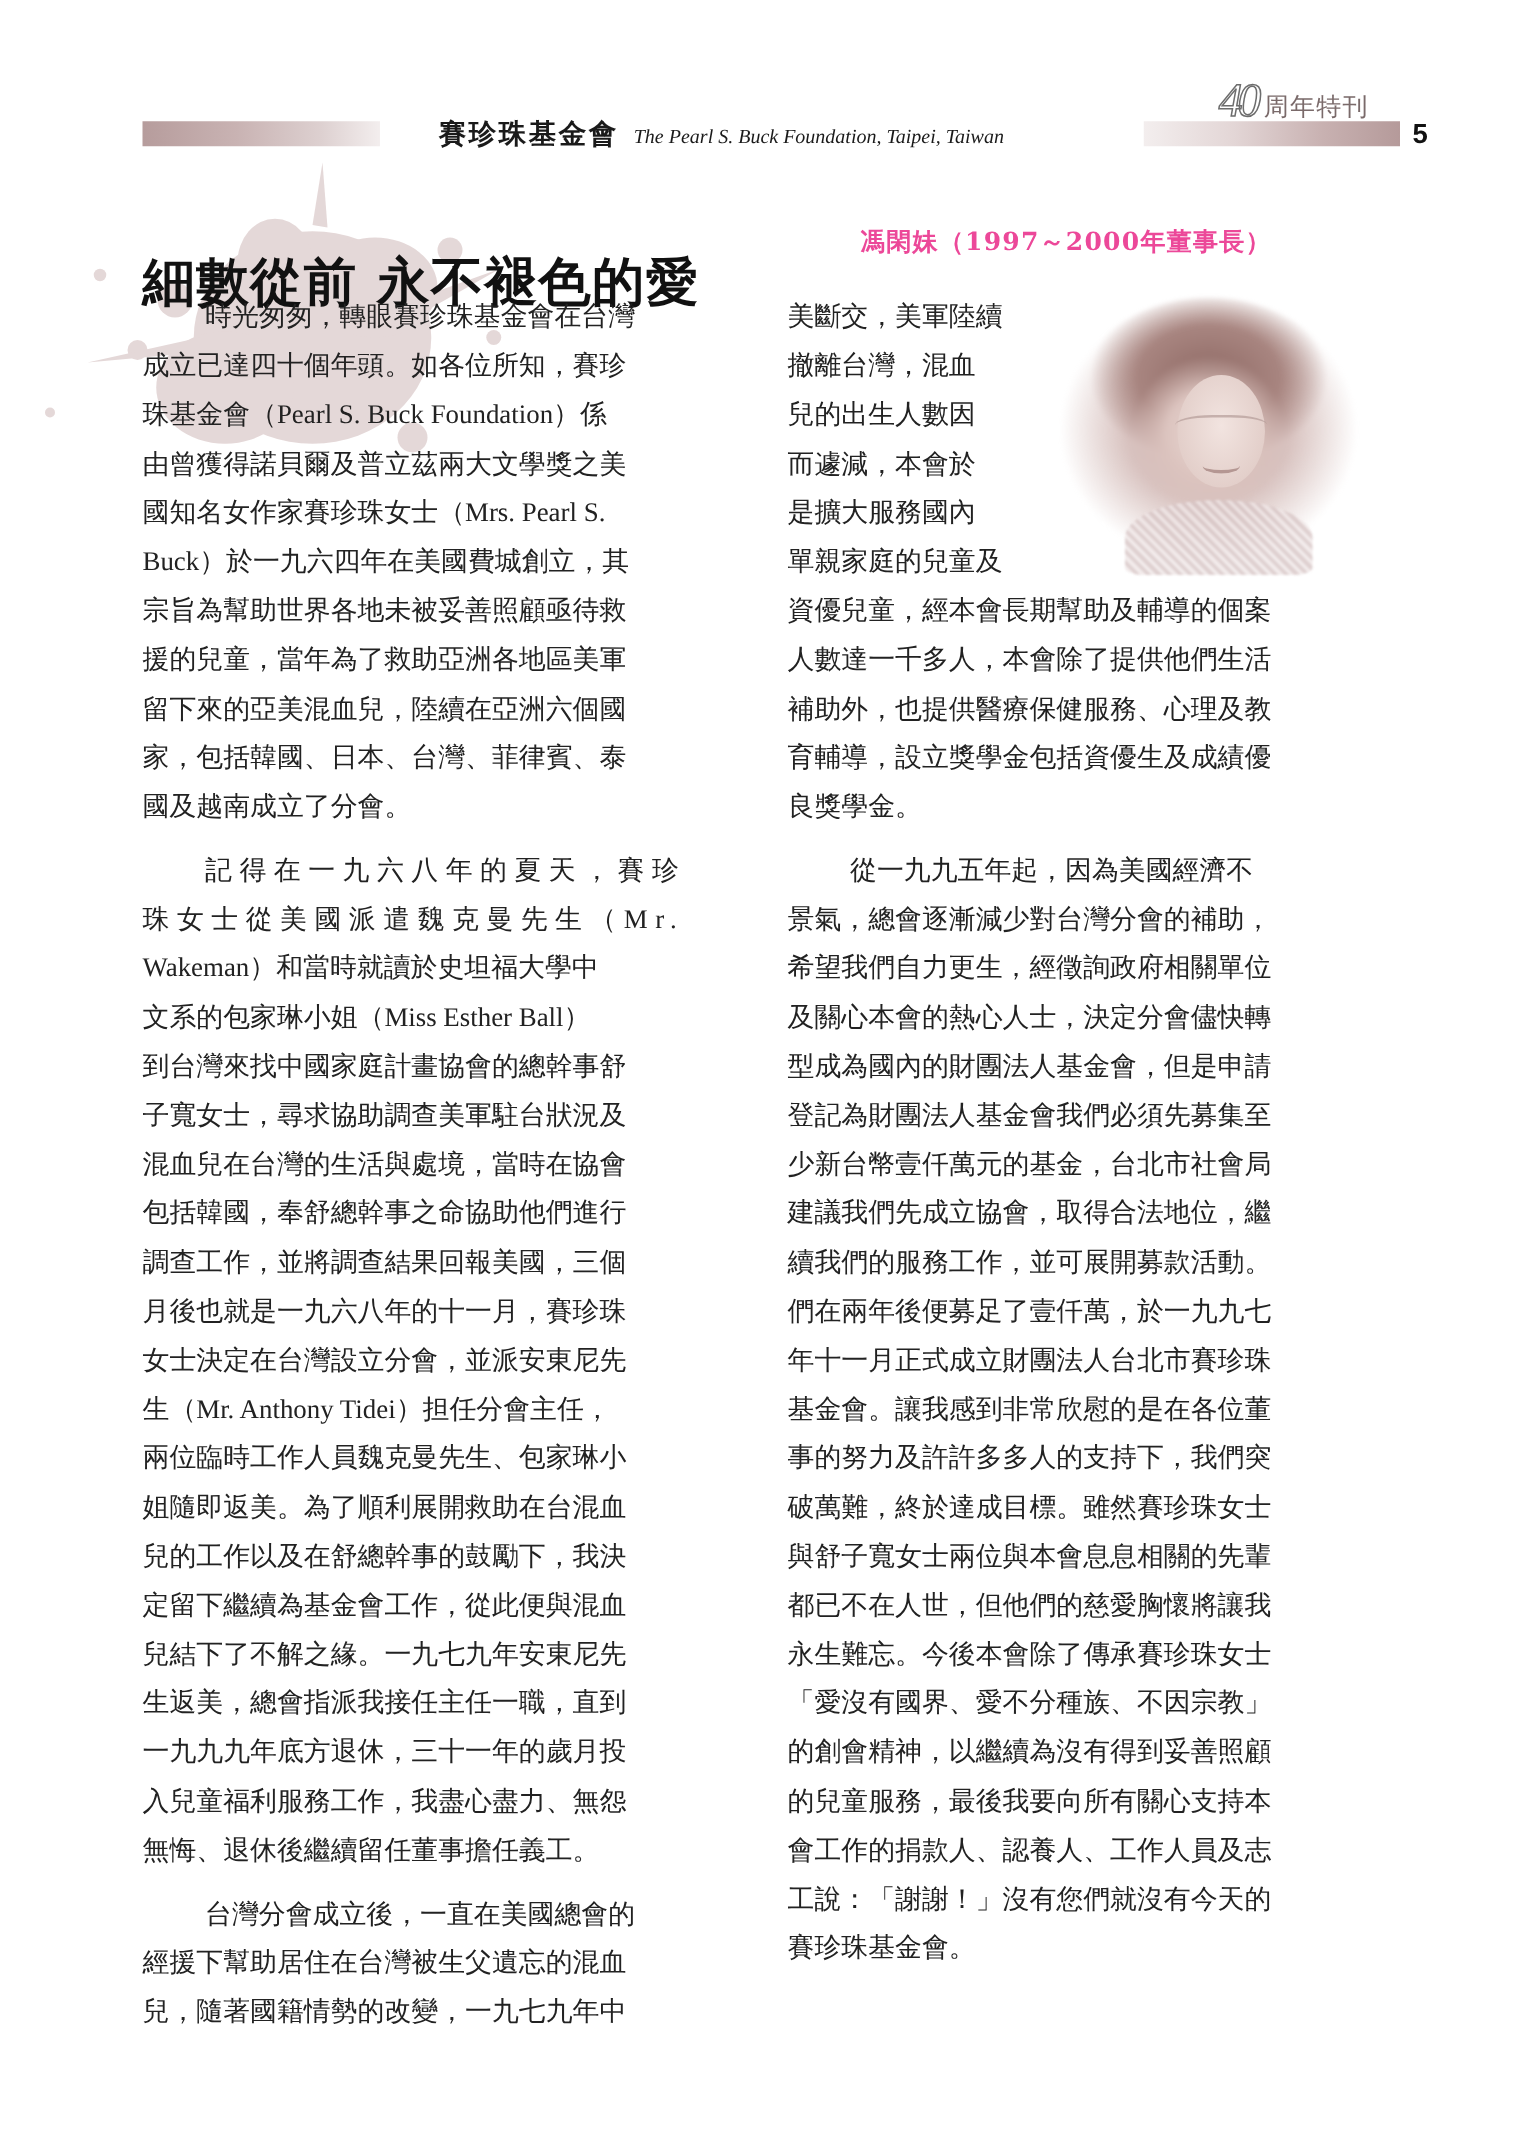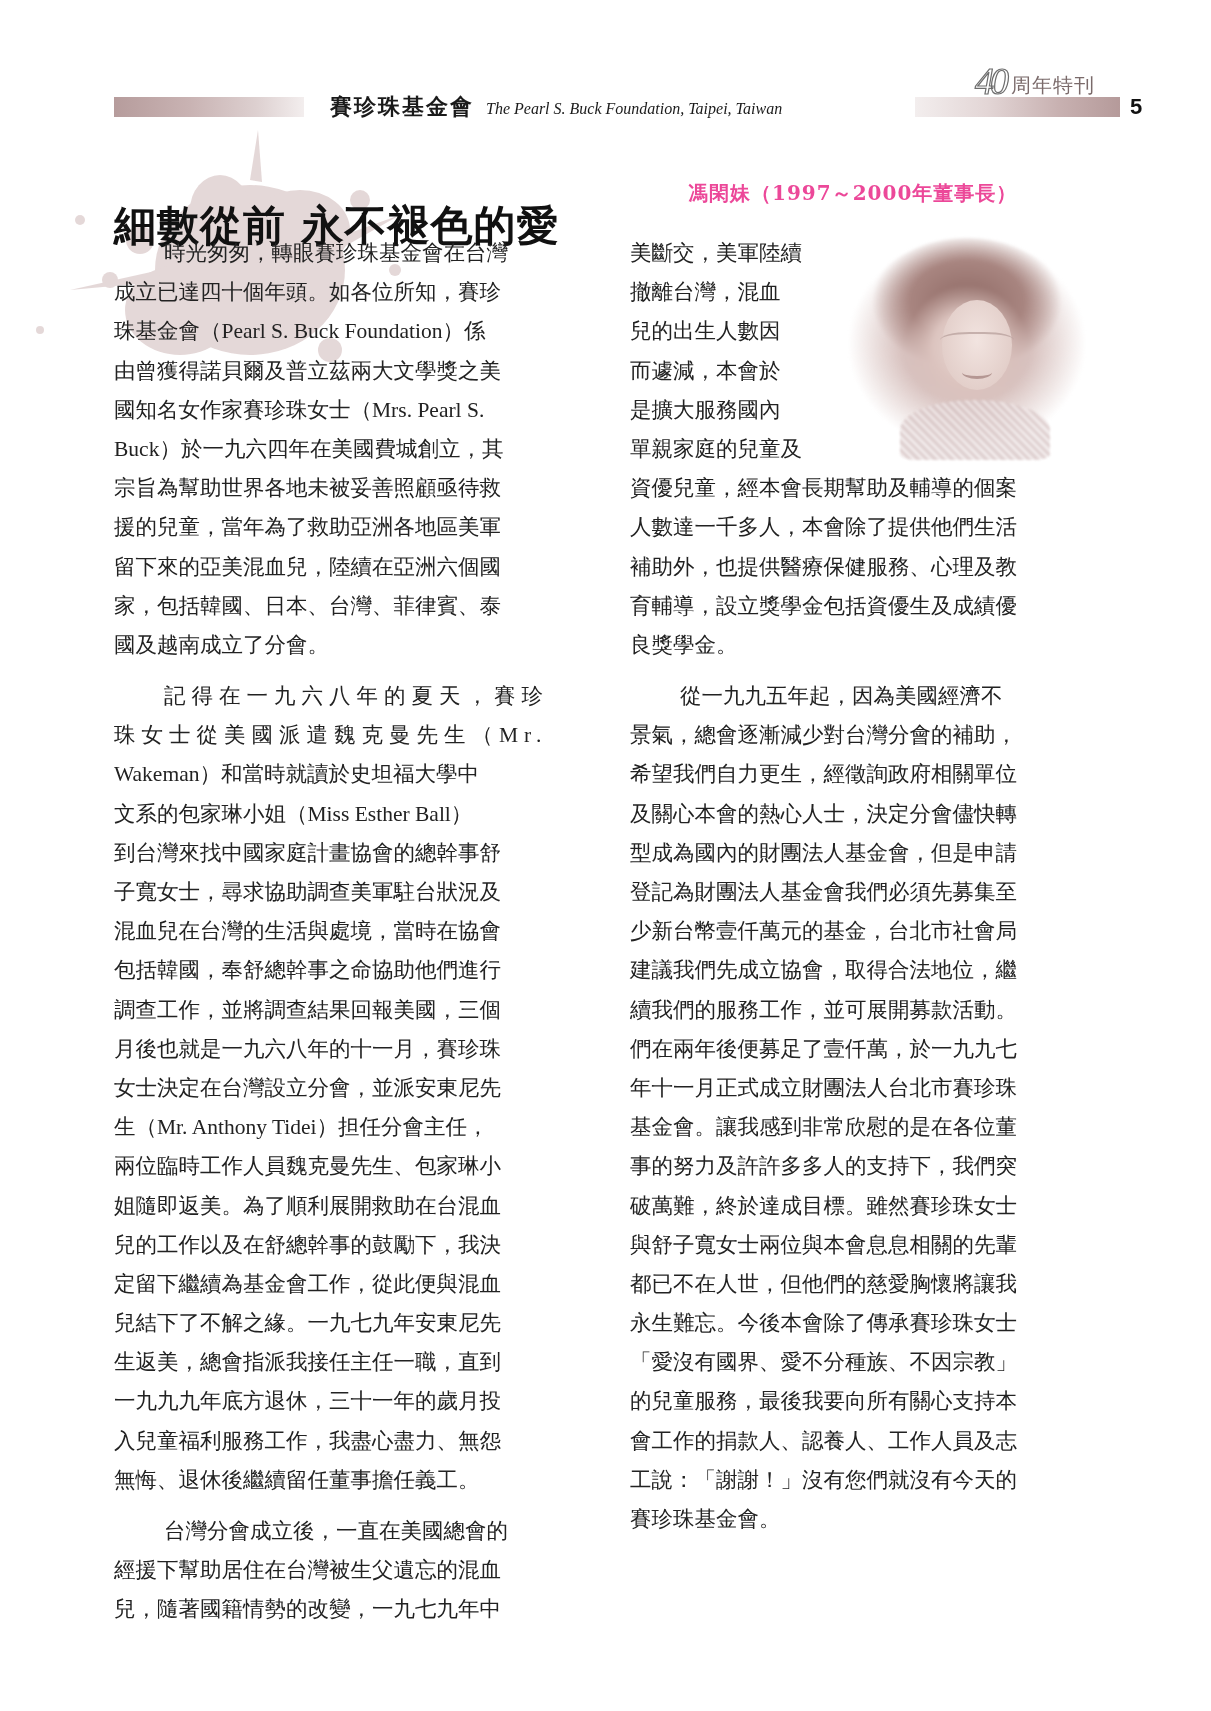--- a/index.html
+++ b/index.html
@@ -12,21 +12,21 @@
   .hdr-bar-left {
     position: absolute; left: 114px; top: 97px; width: 190px; height: 20px;
     background: linear-gradient(90deg, #b69c9c 0%, #c9b3b3 40%, #ddd0d0 75%, #f3eeee 100%);
   }
   .hdr-title {
     position: absolute; left: 330px; top: 92px; height: 30px;
     display: flex; align-items: baseline; gap: 12px; white-space: nowrap;
   }
   .hdr-cn {
     font-family: "DejaVu Serif", "Liberation Serif", serif;
-    font-weight: bold; font-size: 22px; letter-spacing: 2px; color: #1a1a1a;
+    font-weight: bold; font-size: 22px; letter-spacing: 2px; color: #1a1a1a; margin-left: 21px;
   }
   .hdr-en {
     font-family: "Liberation Serif", "DejaVu Serif", serif;
     font-style: italic; font-size: 16px; color: #1a1a1a;
   }
   .hdr-bar-right {
     position: absolute; left: 915px; top: 97px; width: 205px; height: 20px;
     background: linear-gradient(90deg, #f3eeee 0%, #e3d6d6 35%, #c8b1b1 70%, #b59a9a 100%);
   }
   .anniv {
@@ -213,18 +213,19 @@
     <span class="line">續我們的服務工作，並可展開募款活動。</span>
     <span class="line">們在兩年後便募足了壹仟萬，於一九九七</span>
     <span class="line">年十一月正式成立財團法人台北市賽珍珠</span>
     <span class="line">基金會。讓我感到非常欣慰的是在各位董</span>
     <span class="line">事的努力及許許多多人的支持下，我們突</span>
     <span class="line">破萬難，終於達成目標。雖然賽珍珠女士</span>
     <span class="line">與舒子寬女士兩位與本會息息相關的先輩</span>
     <span class="line">都已不在人世，但他們的慈愛胸懷將讓我</span>
     <span class="line">永生難忘。今後本會除了傳承賽珍珠女士</span>
     <span class="line">「愛沒有國界、愛不分種族、不因宗教」</span>
+    <span class="line">的創會精神，以繼續為沒有得到妥善照顧</span>
     <span class="line">的兒童服務，最後我要向所有關心支持本</span>
     <span class="line">會工作的捐款人、認養人、工作人員及志</span>
     <span class="line">工說：「謝謝！」沒有您們就沒有今天的</span>
     <span class="line">賽珍珠基金會。</span>
   </div>
 </div>
 
 </body></html>

